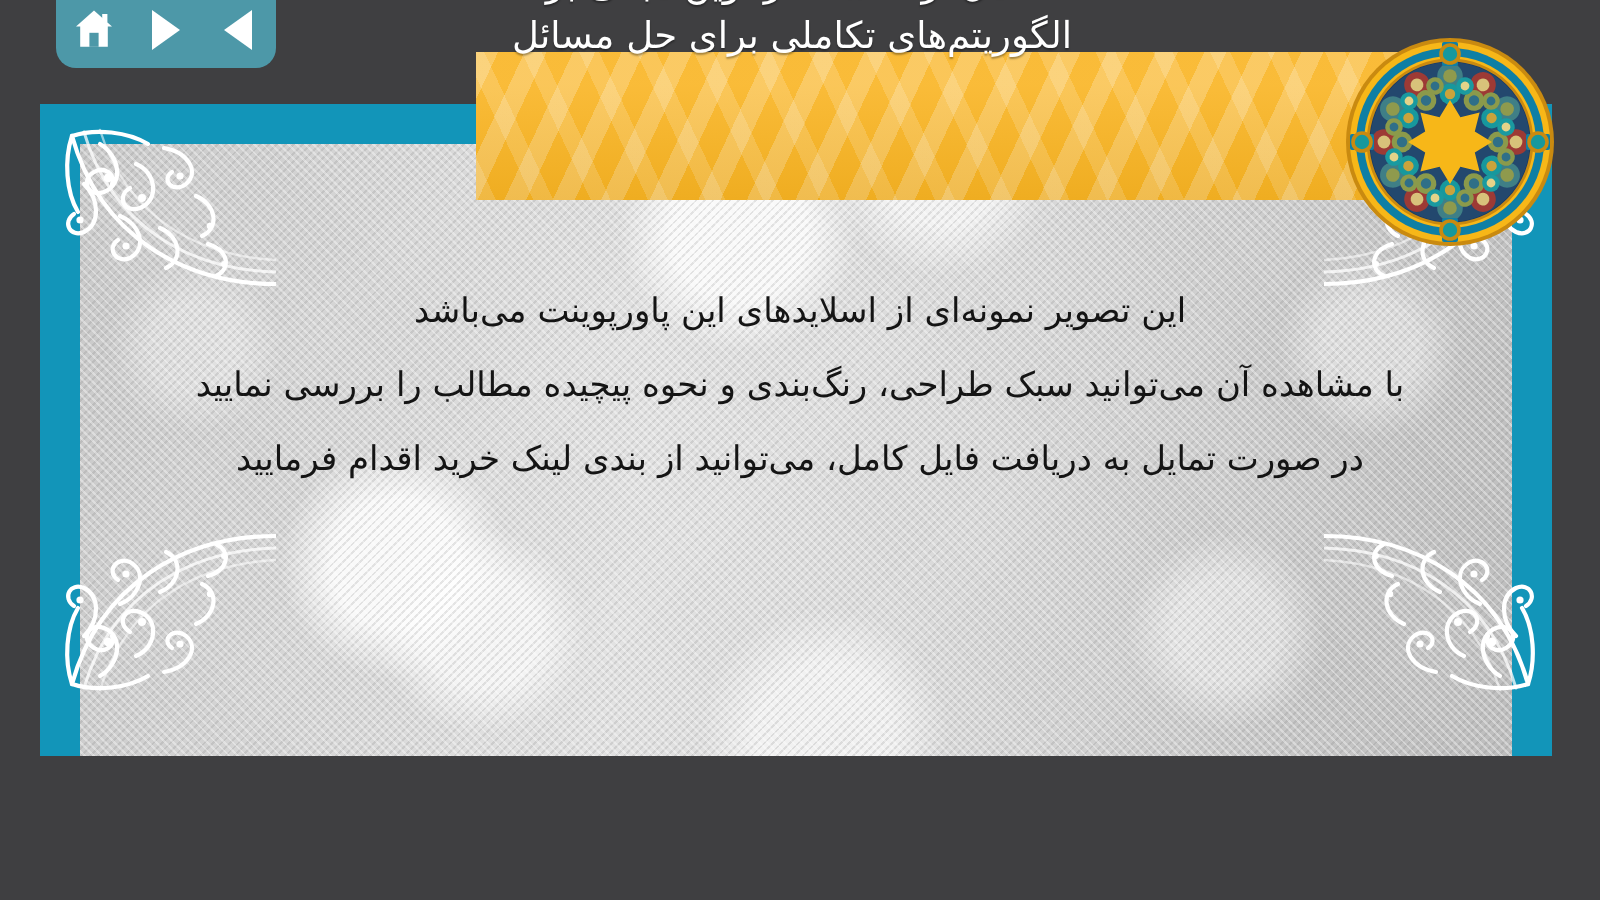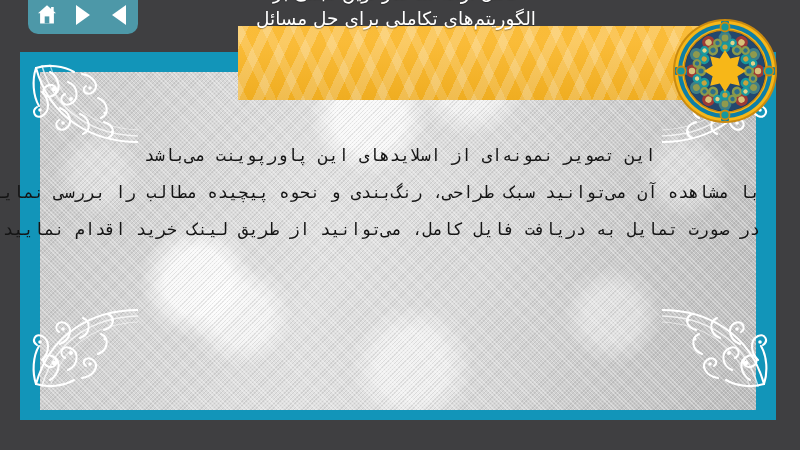--- a/index.html
+++ b/index.html
@@ -10,21 +10,21 @@
   body {
     width: 800px;
     height: 450px;
     overflow: hidden;
     font-family: "DejaVu Sans", "Liberation Sans", sans-serif;
   }
 
   #slide {
     position: relative;
     width: 800px;
-    height: 420px;
+    height: 378px;
     background: #3f3f41;
     overflow: hidden;
   }
 
   
   .navbar {
     position: absolute;
     top: -14px;
     left: 28px;
     width: 110px;
@@ -188,21 +188,21 @@
     right: 40px;
     top: 138px;
     z-index: 20;
     direction: rtl;
     text-align: center;
     color: #141414;
     font-size: 17px;
     line-height: 37px;
     white-space: nowrap;
   }
-  .body-line { display: block; font-family: Liberation Mono, monospace; }
+  .body-line { display: block; }
 </style>
 </head>
 <body>
 
 <div id="slide">
 
   <div class="navbar">
     <div class="nav-btn" title="">
       <span class="tri tri-left"></span>
     </div>
@@ -500,16 +500,16 @@
       <circle cx="9" cy="53" r="5.4" fill="#c98a10"></circle>
       <circle cx="9" cy="53" r="3.6" fill="#17989d"></circle>
       <circle cx="97" cy="53" r="5.4" fill="#c98a10"></circle>
       <circle cx="97" cy="53" r="3.6" fill="#17989d"></circle>
     </g>
   </svg>
 
   <div class="body-text">
     <span class="body-line">این تصویر نمونه‌ای از اسلایدهای این پاورپوینت می‌باشد</span>
     <span class="body-line">با مشاهده آن می‌توانید سبک طراحی، رنگ‌بندی و نحوه پیچیده مطالب را بررسی نمایید</span>
-    <span class="body-line">در صورت تمایل به دریافت فایل کامل، می‌توانید از طریق لینک خرید اقدام نمایید</span>
+    <span class="body-line">در صورت تمایل به دریافت فایل کامل، می‌توانید از بندی لینک خرید اقدام فرمایید</span>
   </div>
 
 </div>
 
 </body></html>

